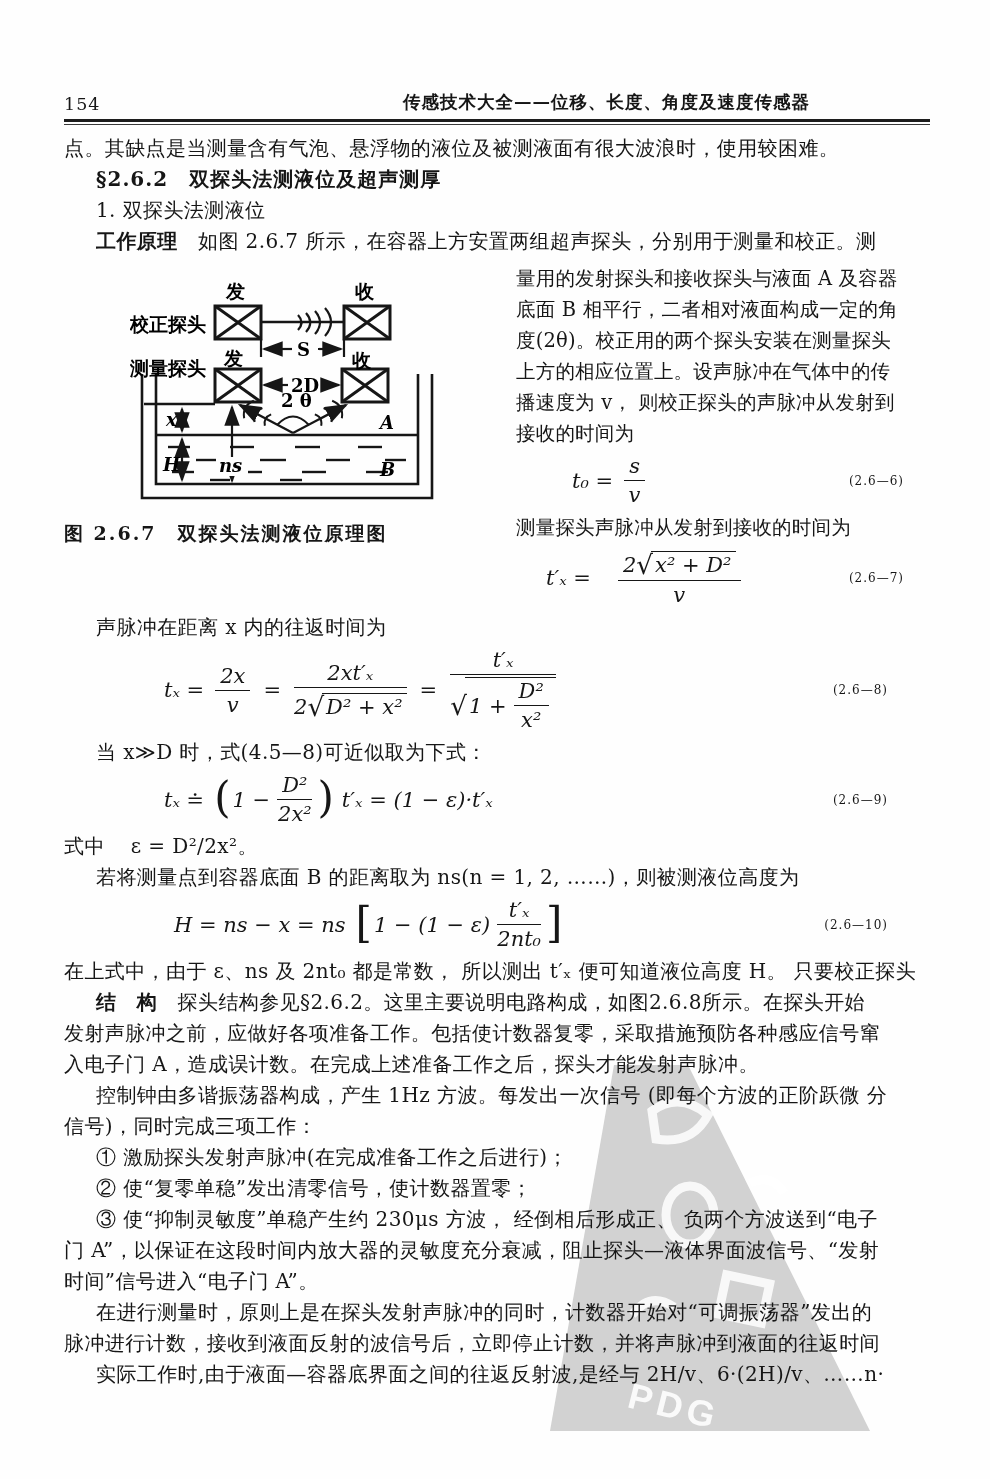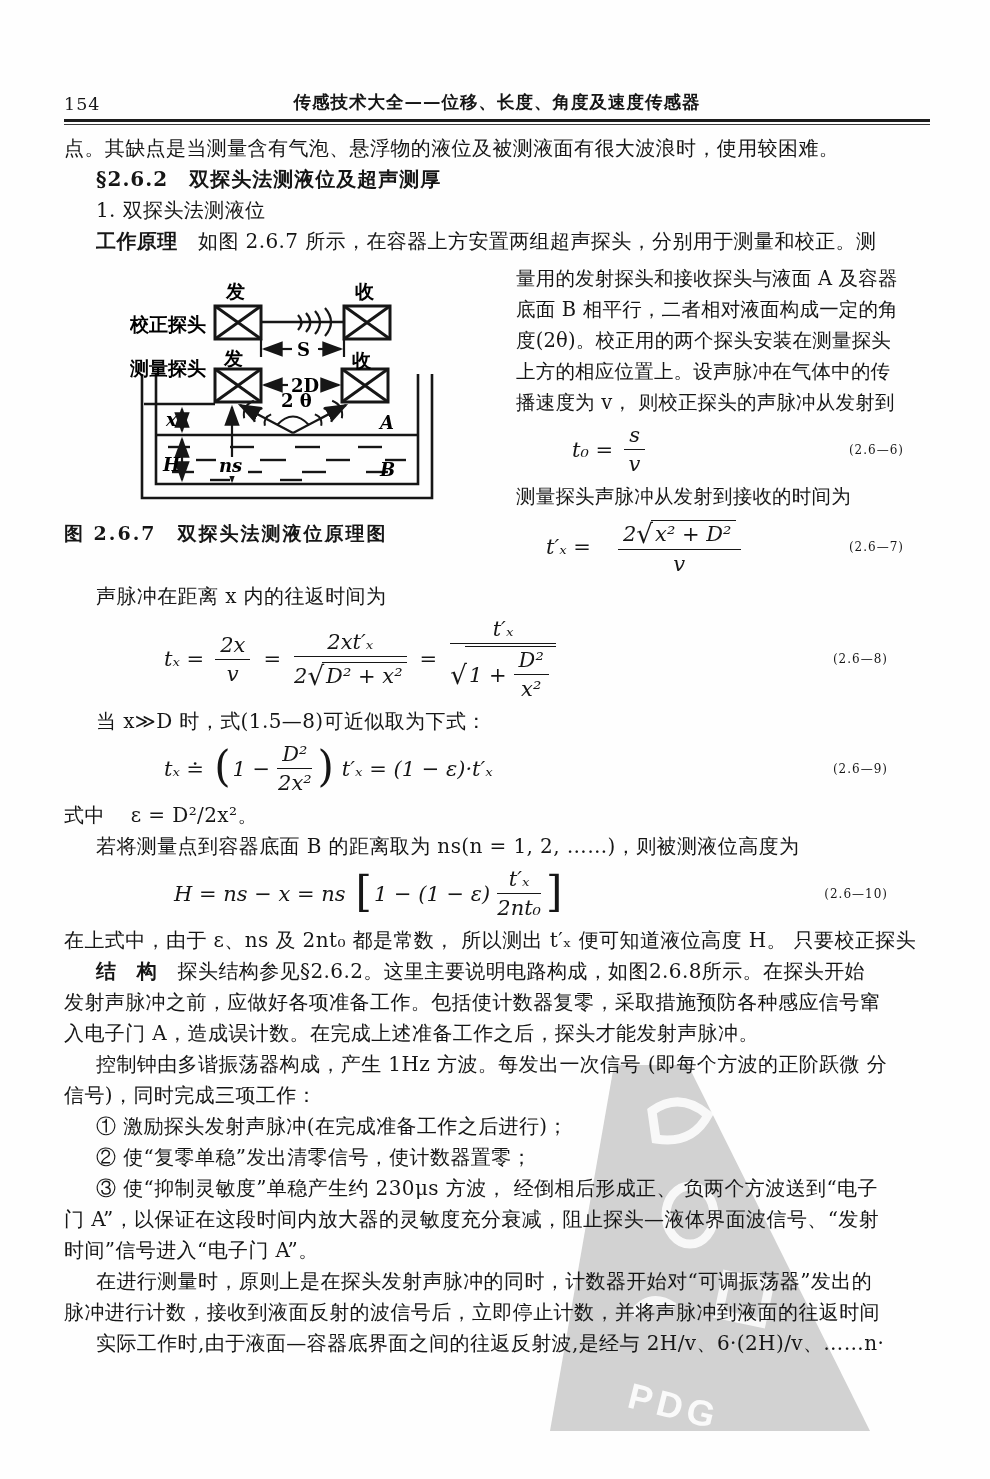--- a/index.html
+++ b/index.html
@@ -2,21 +2,21 @@
 <html><head>
 <meta charset="utf-8">
 <style>
   html,body{margin:0;padding:0;background:#d8d8d8;}
   .page{position:relative;width:990px;height:1479px;background:#fefefe;overflow:hidden;
         font-family:"DejaVu Serif",serif;color:#161616;}
   .content{position:absolute;left:64px;top:80px;width:866px;z-index:2;}
   
   .hdr{display:flex;align-items:flex-end;height:34px;font-size:17.5px;}
   .pageno{width:120px;letter-spacing:1px;}
-  .htitle{flex:1;text-align:center;letter-spacing:1px;font-weight:bold;}
+  .htitle{flex:1;text-align:right;letter-spacing:1px;font-weight:bold;}
   .hdr-sp{width:120px;}
   .rule{border-top:3px solid #1d1d1d;border-bottom:1px solid #3a3a3a;height:2px;margin-top:5px;margin-bottom:8px;}
   
   .ln{font-size:20px;line-height:31px;letter-spacing:0.4px;white-space:nowrap;}
   .ind{padding-left:32px;}
   .bold{font-weight:bold;}
   .sect{font-size:20px;letter-spacing:1px;}
   
   .wrap{display:flex;margin-top:6px;}
   .figcol{flex:0 0 452px;}
@@ -195,20 +195,21 @@
 
         <div class="caption">图 2.6.7　双探头法测液位原理图</div>
       </div>
 
       <div class="rightcol">
         <div class="ln">量用的发射探头和接收探头与液面 A 及容器</div>
         <div class="ln">底面 B 相平行，二者相对液面构成一定的角</div>
         <div class="ln">度(2θ)。校正用的两个探头安装在测量探头</div>
         <div class="ln">上方的相应位置上。设声脉冲在气体中的传</div>
         <div class="ln">播速度为 v， 则校正探头的声脉冲从发射到</div>
+        <div class="ln">接收的时间为</div>
 
         <div class="eqrow eq-pl-78">
           <span class="lhs">t₀ =</span>
           <span class="frac">
               <span class="num">s</span>
               <span class="den">v</span>
             </span>
           <span class="tag">(2.6—6)</span>
         </div>
 
@@ -245,21 +246,21 @@
               <span class="lead">1 +</span>
               <span class="frac">
                 <span class="num">D²</span>
                 <span class="den">x²</span>
               </span>
             </span></span>
       </span>
       <span class="tag">(2.6—8)</span>
     </div>
 
-    <div class="ln ind">当 x≫D 时，式(1.5—8)可近似取为下式：</div>
+    <div class="ln ind">当 x≫D 时，式(4.5—8)可近似取为下式：</div>
 
     <div class="eqrow eq-pl-100">
       <span class="lhs">tₓ ≐</span>
       <span class="big">(</span>
       <span class="lead">1 −</span>
       <span class="frac">
           <span class="num">D²</span>
           <span class="den">2x²</span>
         </span>
       <span class="big">)</span>

